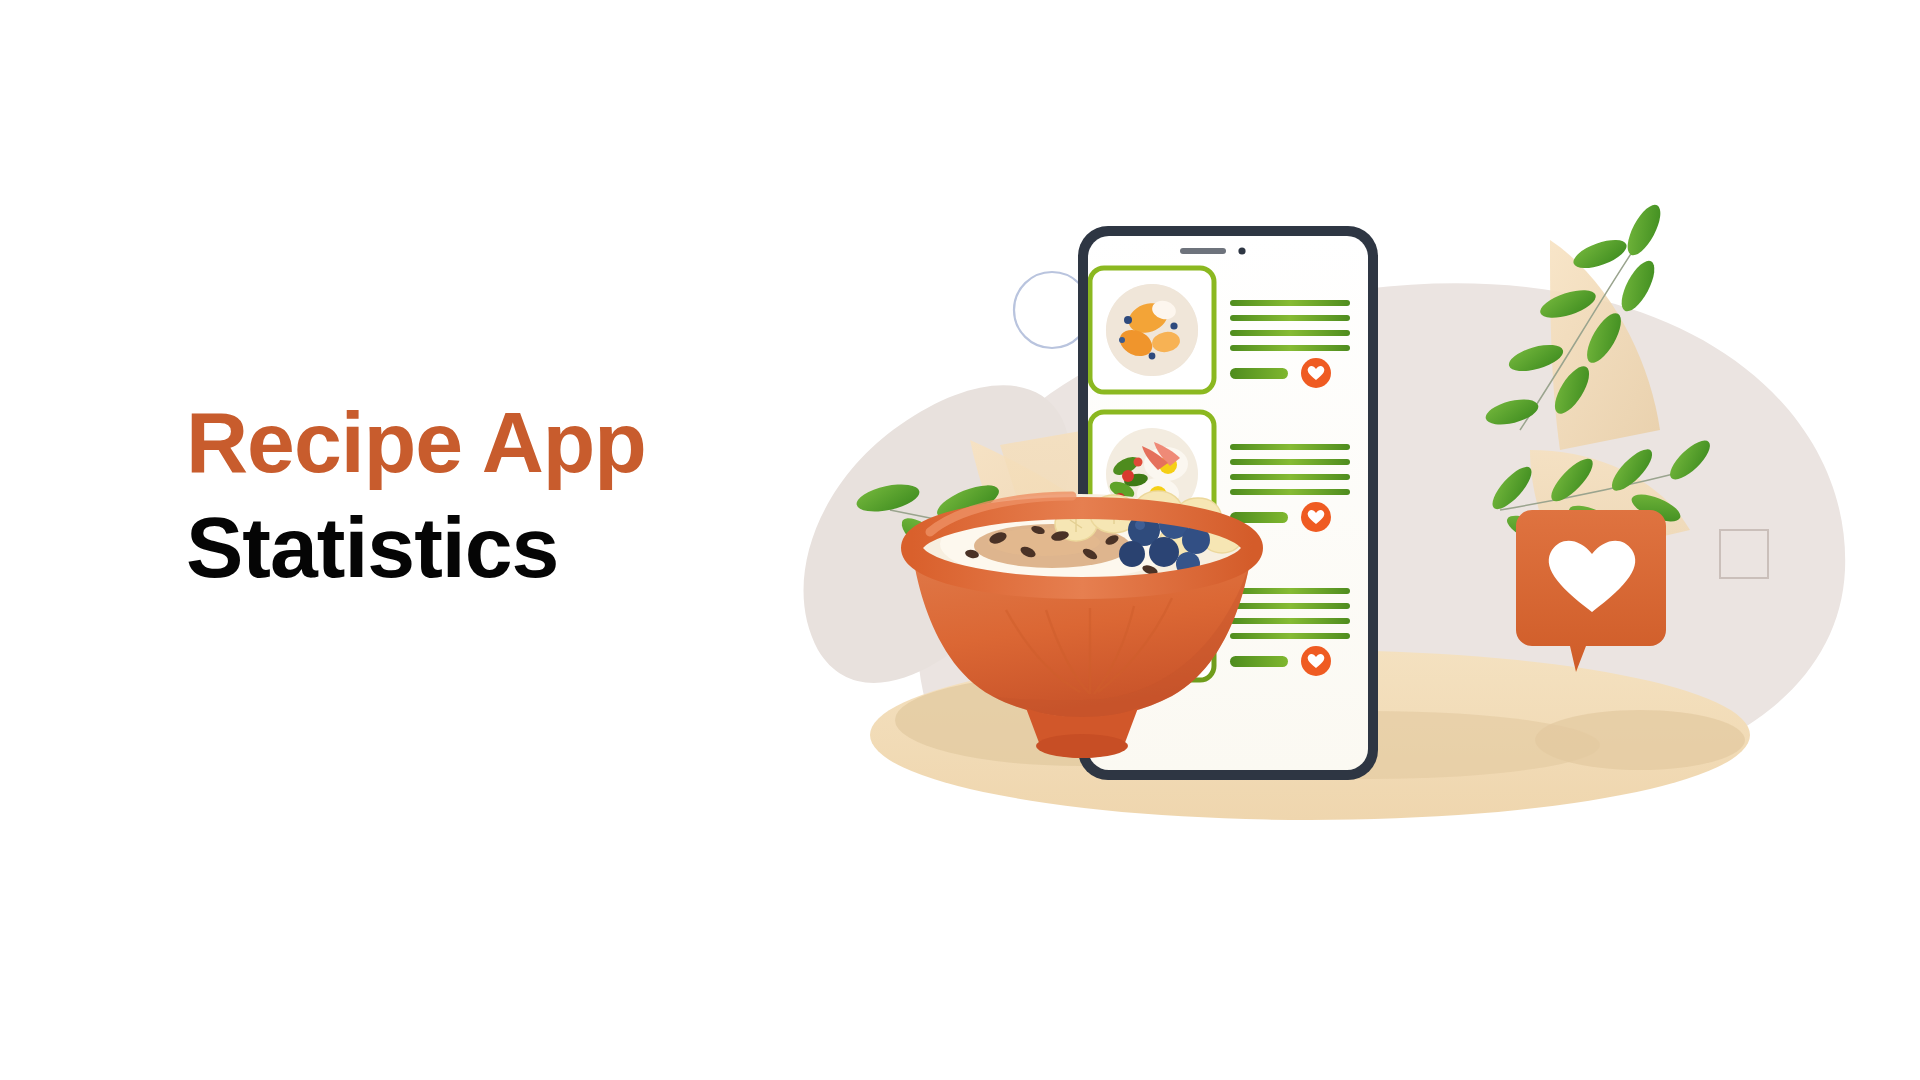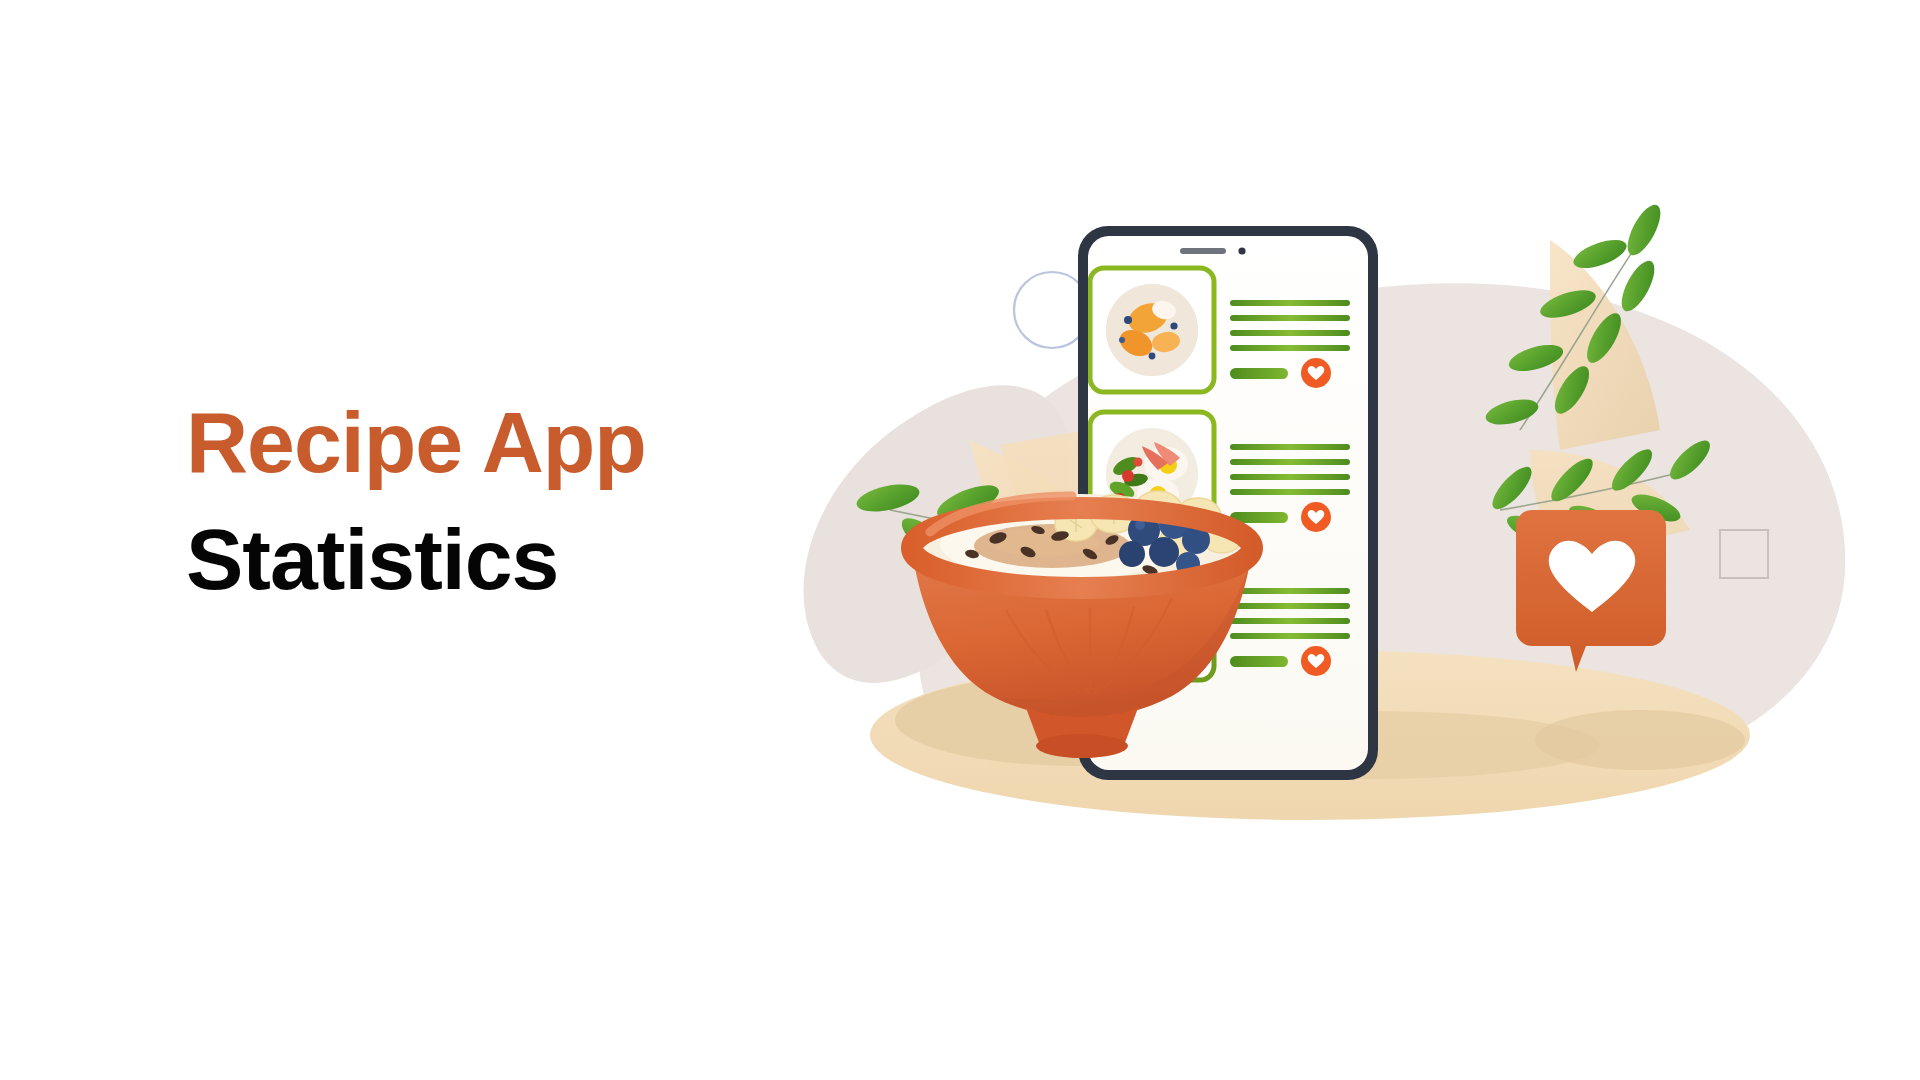--- a/index.html
+++ b/index.html
@@ -25,21 +25,21 @@
     color:#c85c2d;
     display:block;
   }
   .headline .line2 {
     font-size:86px;
     font-weight:bold;
     line-height:1.0;
     letter-spacing:-1px;
     color:#050505;
     display:block;
-    margin-top:32px;
+    margin-top:20px;
   }
 
   
   .illus {
     position:absolute;
     left:760px; top:180px;
     width:1140px; height:700px;
   }
   .illus svg { display:block; width:100%; height:100%; }
 </style>

